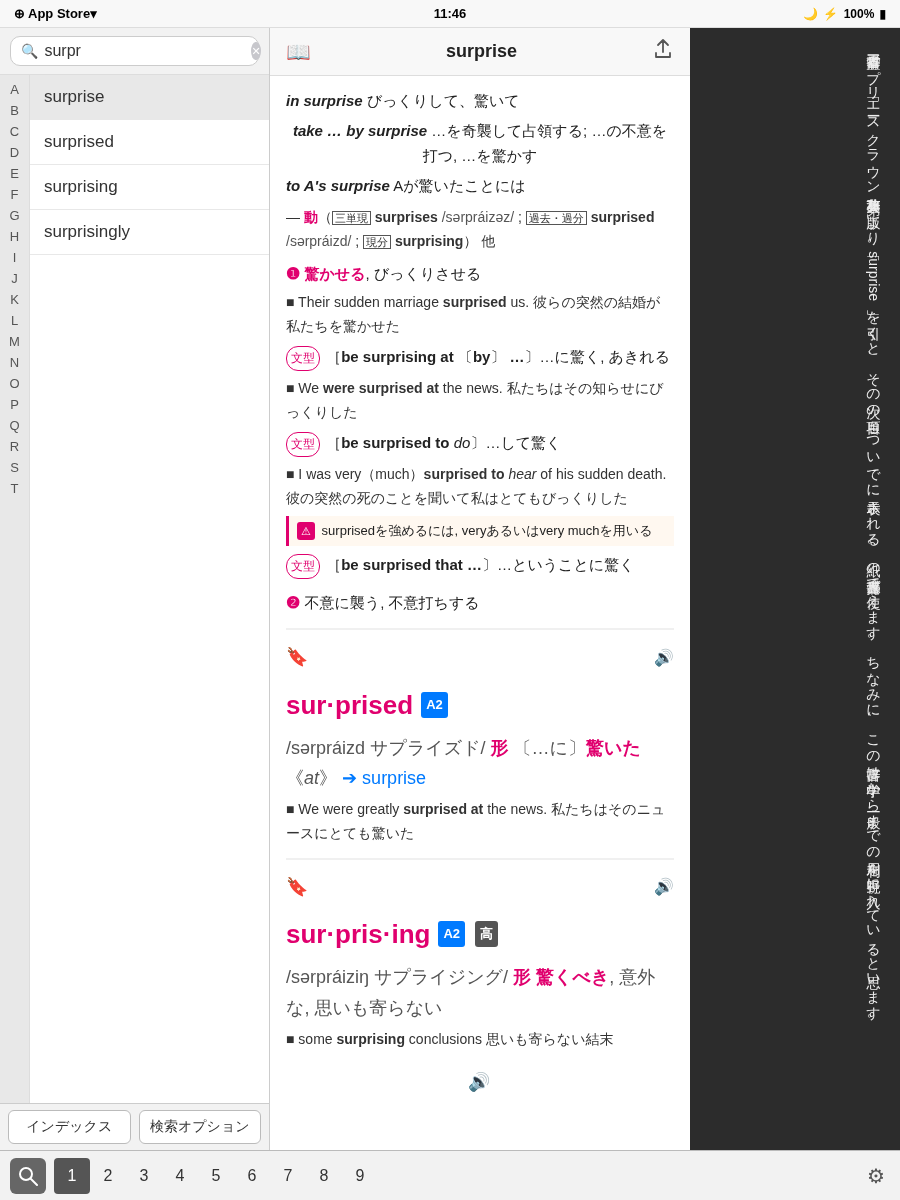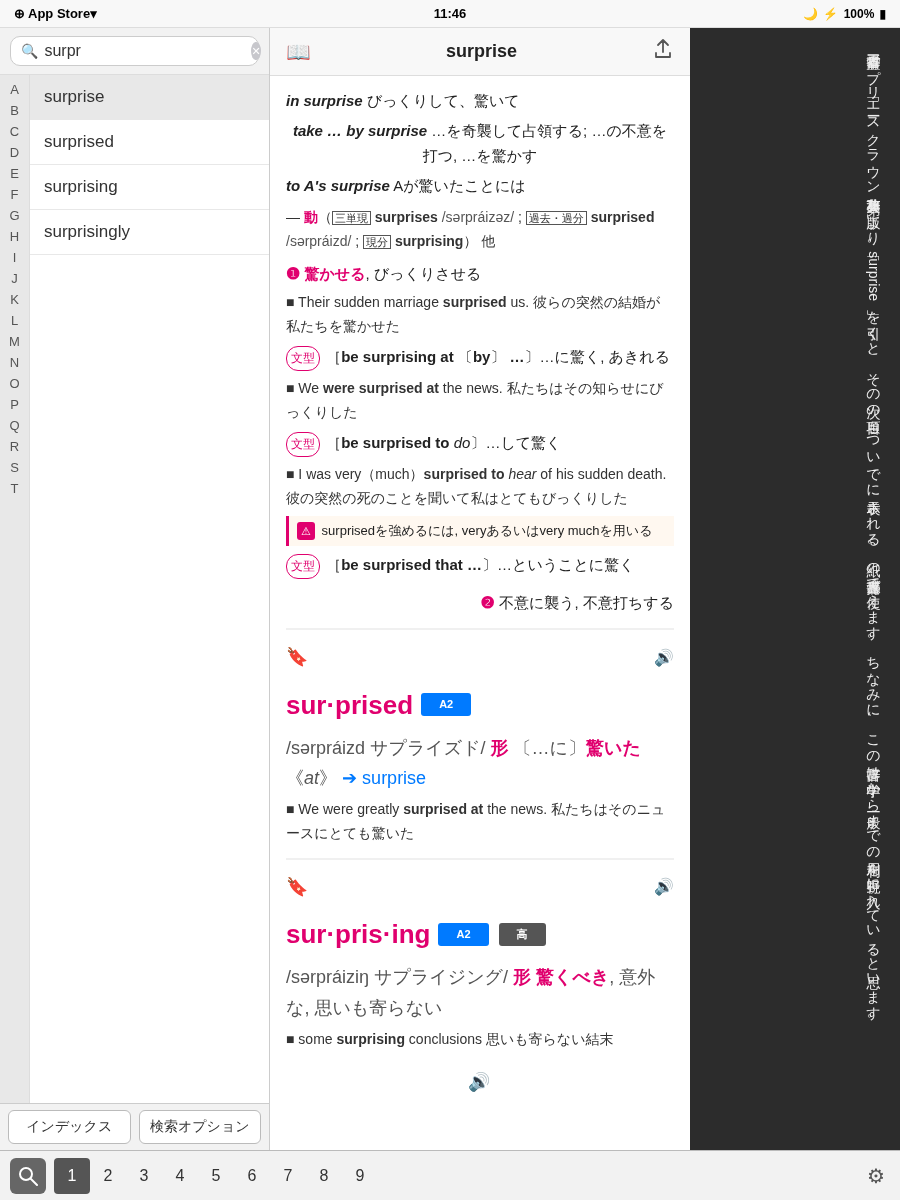--- a/index.html
+++ b/index.html
@@ -251,22 +251,22 @@
       margin: 10px 0 6px;
     }
     .entry-word-main {
       font-size: 26px;
       font-weight: bold;
       color: #e0006e;
     }
     .entry-level-badge {
       background: #007aff;
       color: white;
-      font-size: 11px;
-      padding: 2px 18px;
+      font-size: 13px;
+      padding: 2px 5px;
       border-radius: 3px;
       font-weight: bold;
     }
     .entry-level-badge.a2 { background: #007aff; }
     .entry-level-badge.high { background: #555; margin-left: 2px; }
 
     .pronunciation {
       font-size: 18px;
       color: #555;
       margin-bottom: 4px;
@@ -470,21 +470,21 @@
         <div class="note-box">
           <span class="note-icon">⚠</span>
           surprisedを強めるには, veryあるいはvery muchを用いる
         </div>
 
         <div style="margin-top:6px;">
           <span class="pattern-box">文型</span>
           ［<strong>be surprised that …</strong>〕…ということに驚く
         </div>
 
-        <div style="margin-top:8px;text-align:right;">
+        <div style="margin-top:8px;">
           <span class="def-num">❷</span>
           <span> 不意に襲う, 不意打ちする</span>
         </div>
 
         <div class="entry-divider"></div>
 
         <div style="display:flex;align-items:center;justify-content:space-between;margin-bottom:4px;">
           <div style="display:flex;align-items:center;gap:6px;">
             <span style="color:#999;font-size:18px;">🔖</span>
           </div>

